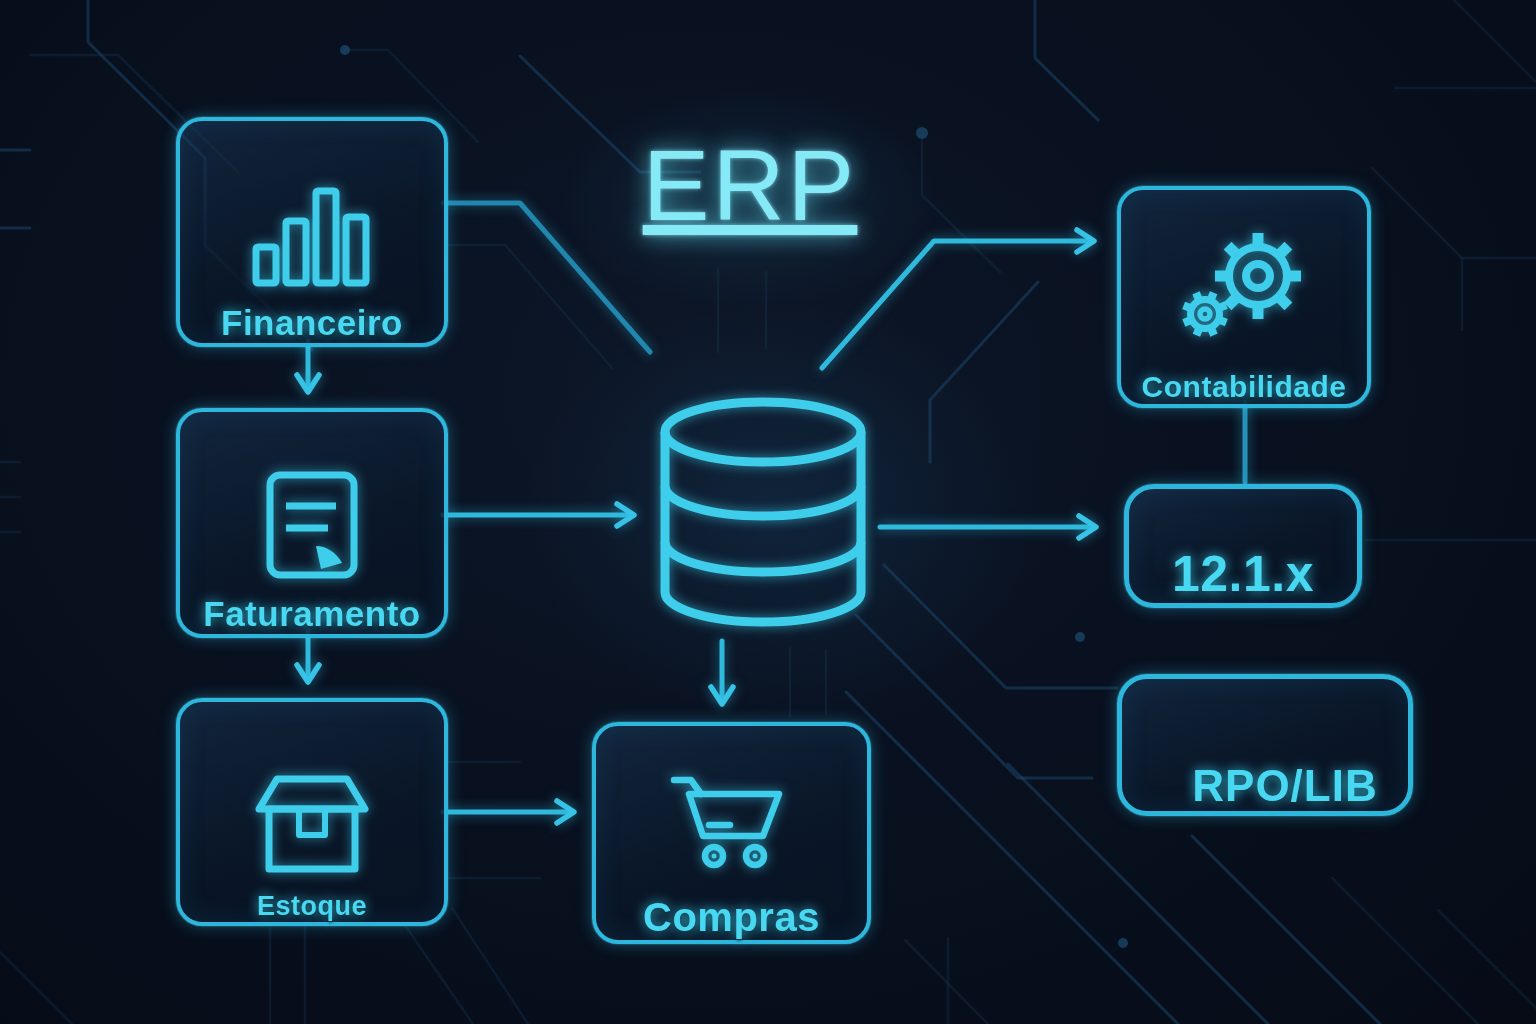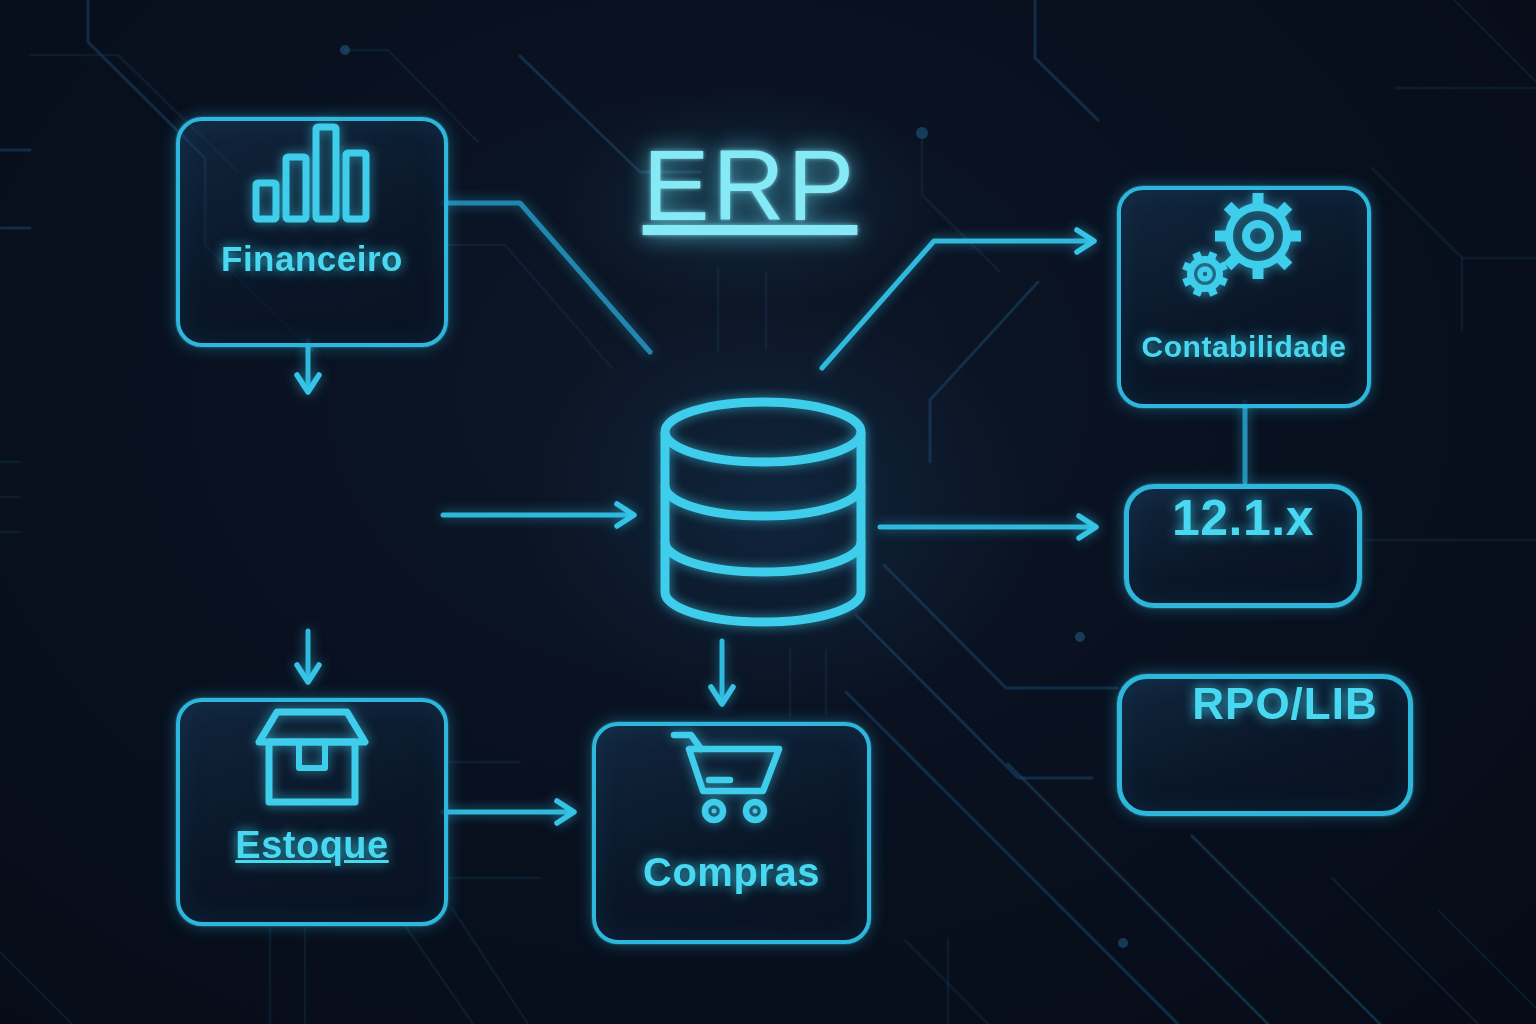--- a/index.html
+++ b/index.html
@@ -14,21 +14,21 @@
   .tr{stroke:#1e5078;stroke-width:3;fill:none;opacity:.45;stroke-linejoin:round;stroke-linecap:round;}
   .tr2{stroke:#1b4568;stroke-width:2.5;fill:none;opacity:.25;stroke-linejoin:round;stroke-linecap:round;}
   .trb{stroke:#2596c2;stroke-width:5;fill:none;opacity:.85;stroke-linejoin:round;stroke-linecap:round;}
   .dot{fill:#20587e;opacity:.6;}
   
   #connectors{filter:drop-shadow(0 0 6px rgba(50,200,240,.55));}
   .arrow{stroke:#2fb9dd;stroke-width:5;fill:none;stroke-linecap:round;stroke-linejoin:round;}
   .plainline{stroke:#2591b8;stroke-width:5;fill:none;stroke-linecap:round;}
   
   .node{
-    position:absolute;display:flex;flex-direction:column;align-items:center;justify-content:flex-start;
+    position:absolute;display:flex;flex-direction:column;align-items:center;justify-content:flex-end;
     border:4px solid #2db7dc;border-radius:26px;
     background:linear-gradient(160deg, rgba(28,62,96,.45) 0%, rgba(10,24,42,.82) 55%, rgba(8,18,34,.9) 100%);
     box-shadow:0 0 16px rgba(43,180,220,.40), 0 0 2px rgba(120,230,250,.6), inset 0 0 26px rgba(30,110,160,.18);
   }
   .node .nlabel{
     color:#49d8f2;font-weight:bold;letter-spacing:.5px;
     text-shadow:0 0 12px rgba(64,214,244,.85), 0 2px 3px rgba(0,0,0,.55);
     white-space:nowrap;
   }
   .icon-svg{filter:drop-shadow(0 0 6px rgba(62,205,235,.65));}
@@ -130,30 +130,41 @@
       <g class="icon-stroke" stroke-width="7">
         <rect x="5" y="62" width="20" height="36" rx="2"></rect>
         <rect x="35" y="36" width="20" height="62" rx="2"></rect>
         <rect x="65" y="6" width="20" height="92" rx="2"></rect>
         <rect x="95" y="32" width="20" height="66" rx="2"></rect>
       </g>
     </svg>
     <div class="nlabel" style="font-size:35px;">Financeiro</div>
   </div>
 
+  <div class="node" style="left:176px;top:408px;width:264px;height:222px;gap:14px;">
+    <svg class="icon-svg" width="96" height="110" viewBox="0 0 96 110">
+      <g class="icon-stroke" stroke-width="7">
+        <rect x="6" y="5" width="84" height="100" rx="10"></rect>
+        <path d="M22,36 L72,36"></path>
+        <path d="M22,58 L64,58"></path>
+      </g>
+      <path d="M52,76 C62,76 72,82 78,93 L57,99 Z" fill="#3ecdeb" stroke="none"></path>
+    </svg>
+    <div class="nlabel" style="font-size:35px;">Faturamento</div>
+  </div>
 
   <div class="node" style="left:176px;top:698px;width:264px;height:220px;gap:16px;">
     <svg class="icon-svg" width="130" height="106" viewBox="0 0 130 106">
       <g class="icon-stroke" stroke-width="7" stroke-linejoin="round">
         <path d="M12,40 L30,10 L100,10 L118,40 Z"></path>
         <path d="M22,40 L108,40 L108,100 L22,100 Z"></path>
         <path d="M52,40 L78,40 L78,66 L52,66 Z" stroke-width="6"></path>
       </g>
     </svg>
-    <div class="nlabel" style="font-size:38px;text-decoration:underline;">Estoque</div>
+    <div class="nlabel" style="font-size:27px;">Estoque</div>
   </div>
 
   <div class="node" style="left:592px;top:722px;width:271px;height:214px;gap:24px;">
     <svg class="icon-svg" width="132" height="100" viewBox="0 0 132 100">
       <g class="icon-stroke" stroke-width="6.5" stroke-linejoin="round" stroke-linecap="round">
         <path d="M8,9 L25,9 L35,23"></path>
         <path d="M23,23 L113,23 L97,65 L37,65 Z"></path>
         <path d="M43,54 L64,54"></path>
         <circle cx="48" cy="85" r="9"></circle>
         <circle cx="89" cy="85" r="9"></circle>

